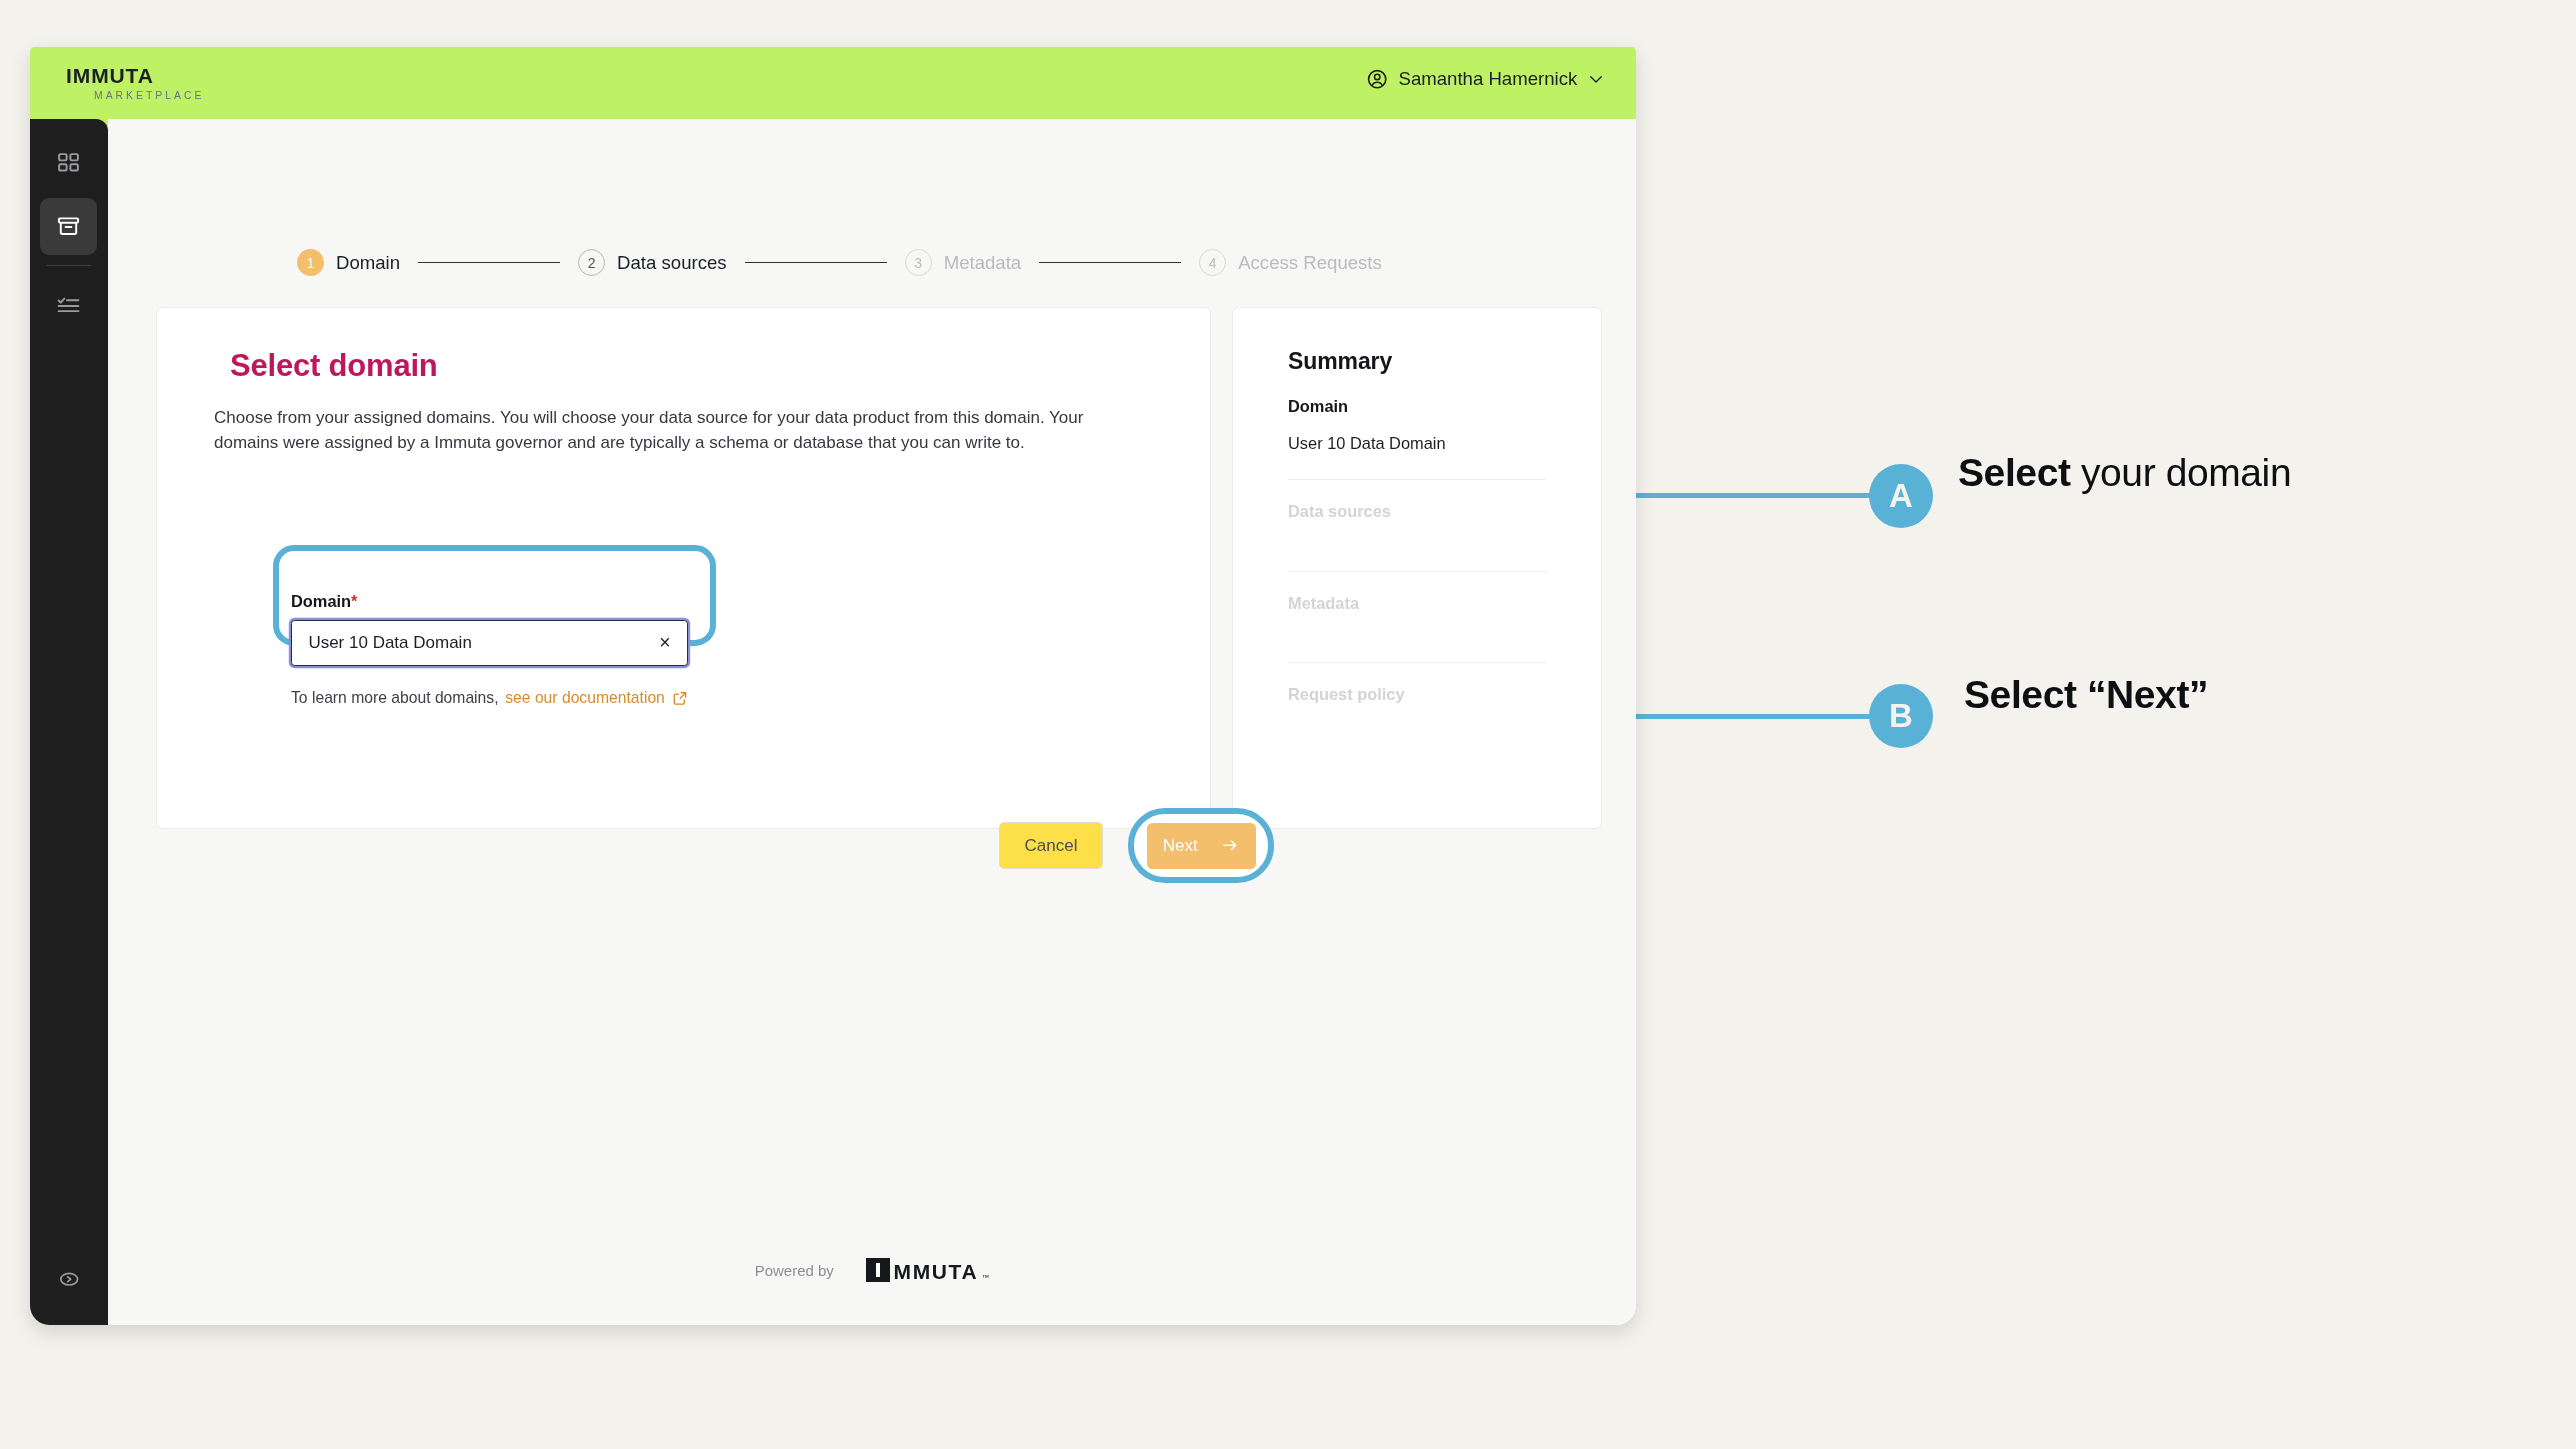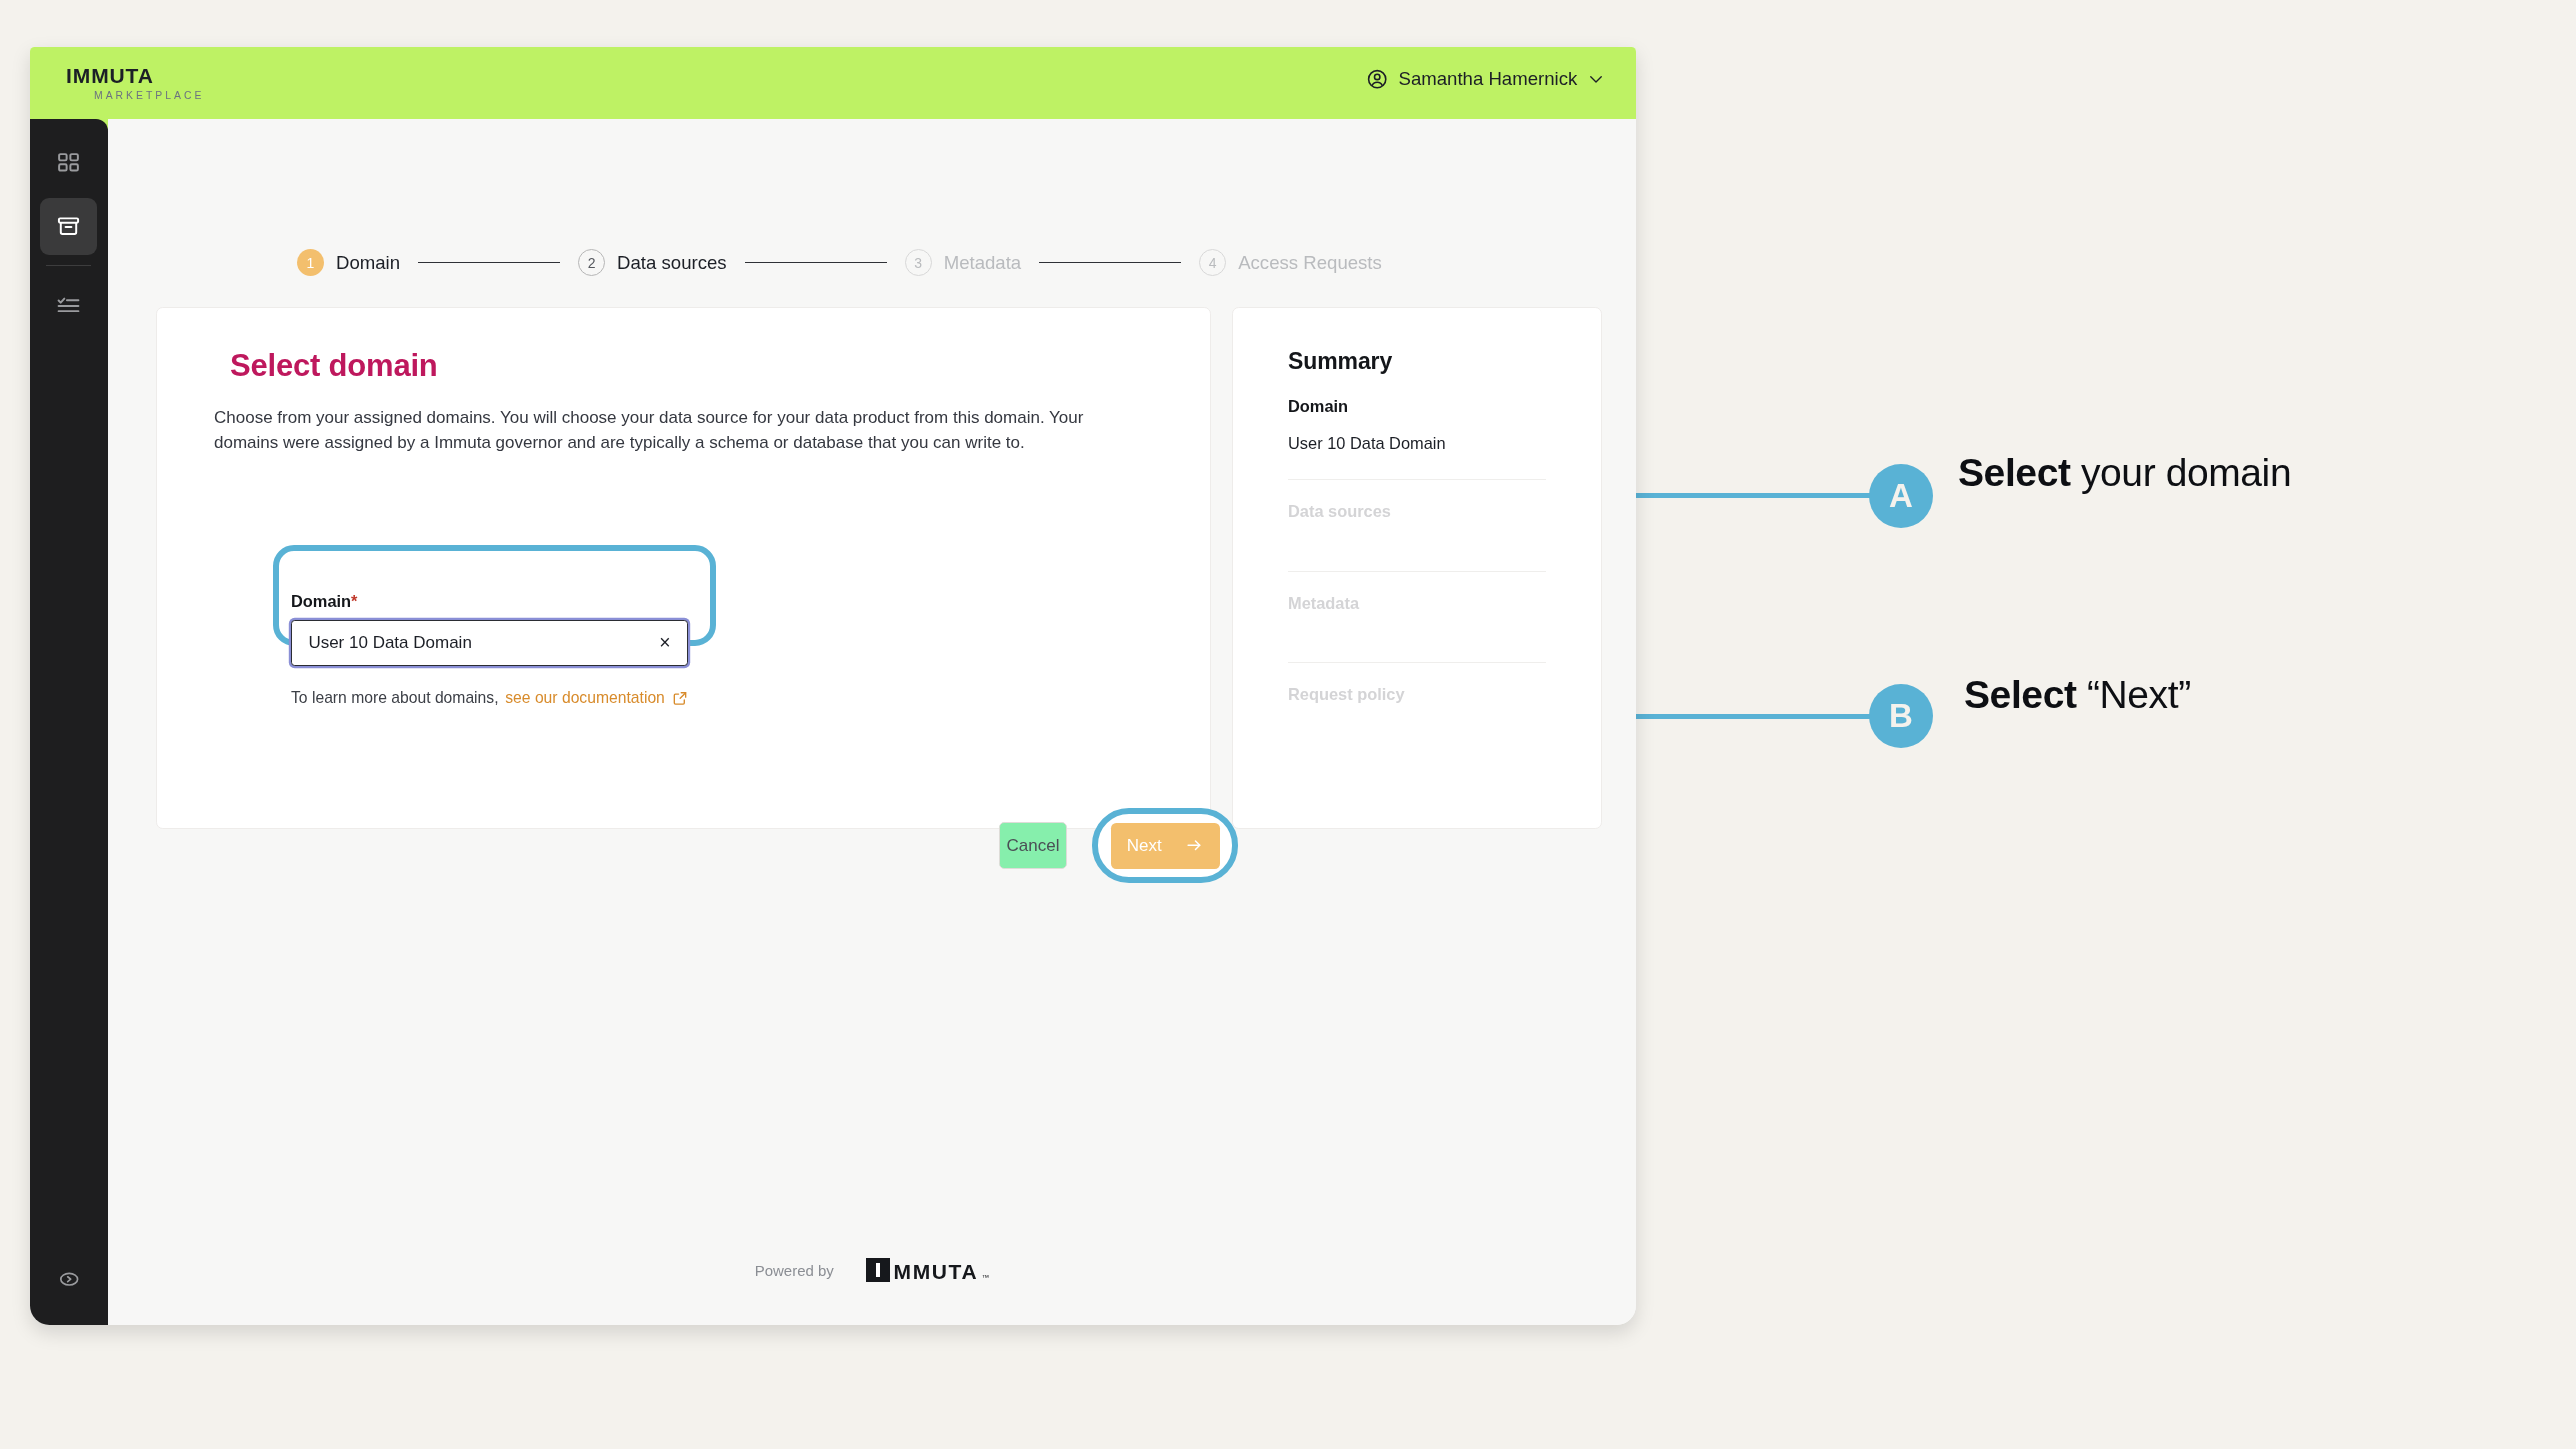--- a/index.html
+++ b/index.html
@@ -171,22 +171,22 @@
   }
   .learn-link { color: #d88b2b; cursor: pointer; }
   .ext-icon { width: 16.4px; height: 16.4px; display: block; }
 
   
   .actions {
     position: absolute; left: 891px; top: 689px;
     display: flex; align-items: center; gap: 25px;
   }
   .btn-cancel {
-    width: 68px; height: 47px;
-    background: #86efac;
+    width: 104px; height: 47px;
+    background: #fde047;
     border: 0.7px solid #dedcd8;
     border-radius: 5.2px;
     font-size: 17px; color: #4b4e55;
     font-family: inherit;
     cursor: pointer;
   }
   .next-hl {
     position: relative;
     width: 146px; height: 75px;
     border: 6px solid #59b2d5;
@@ -253,21 +253,21 @@
     display: flex; align-items: center; justify-content: center;
     color: #f4f2ed; font-size: 33px; font-weight: 700;
   }
   .anno-text {
     position: absolute;
     font-size: 39px; color: #0d0f13; white-space: nowrap;
     letter-spacing: -0.4px;
   }
   .anno-text b { font-weight: 700; }
   .anno-text span { font-weight: 400; }
-  .anno-text em { font-style: normal; font-weight: 400; margin-top: 44px; }
+  .anno-text em { font-style: normal; font-weight: 700; margin-top: 44px; }
 </style>
 </head>
 <body>
 
 <div id="root">
 
   <div class="anno-line" style="left:604px; top:493px; width:1287px;"></div>
   <div class="anno-line" style="left:1115px; top:714px; width:776px;"></div>
 
   <div class="app-window">

